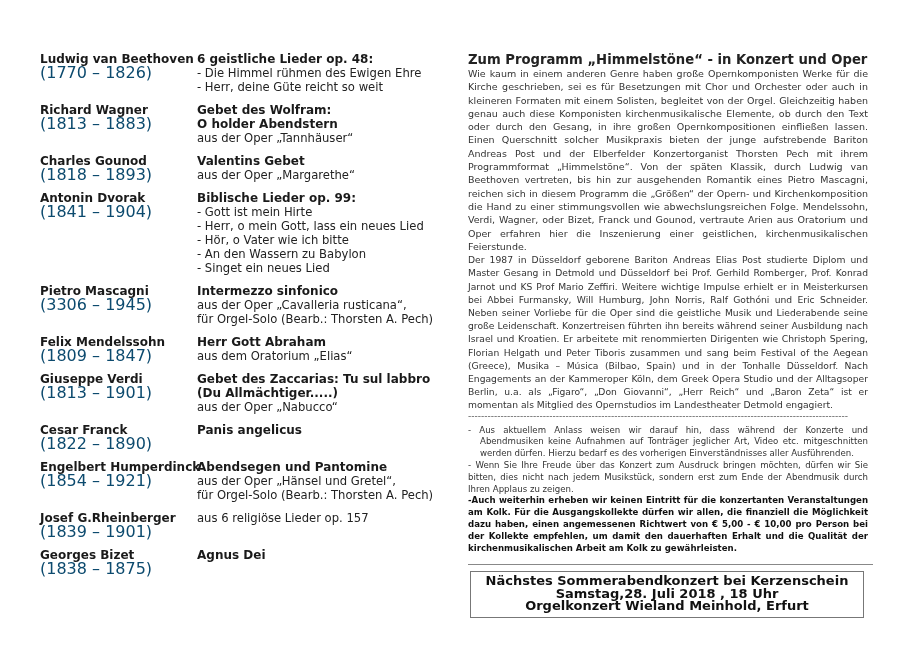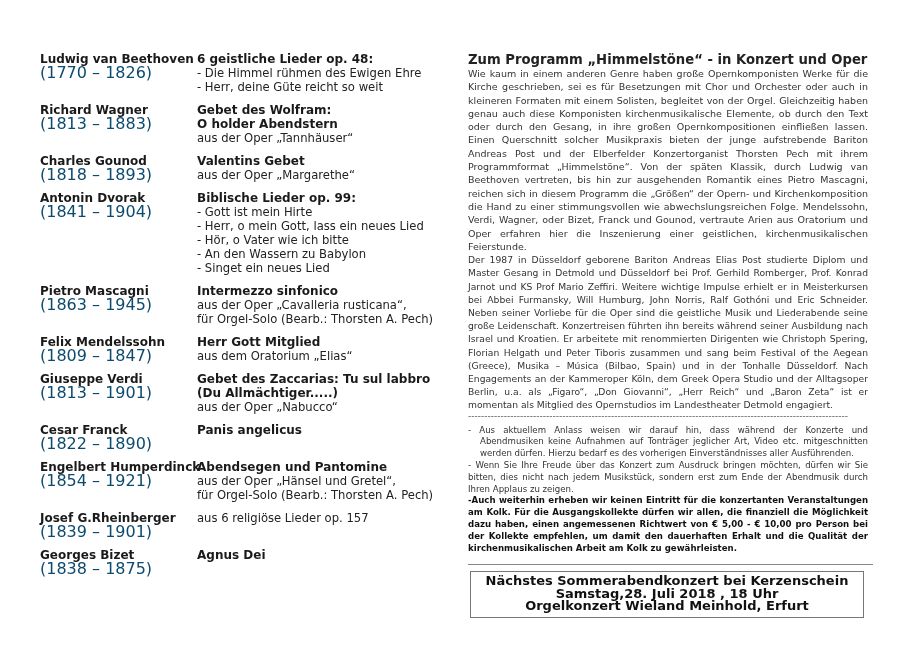--- a/index.html
+++ b/index.html
@@ -73,35 +73,35 @@
         <div class="wline">- Gott ist mein Hirte</div>
         <div class="wline">- Herr, o mein Gott, lass ein neues Lied</div>
         <div class="wline">- Hör, o Vater wie ich bitte</div>
         <div class="wline">- An den Wassern zu Babylon</div>
         <div class="wline">- Singet ein neues Lied</div>
       </div>
     </div>
     <div class="entry">
       <div class="composer">
         <div class="cname">Pietro Mascagni</div>
-        <div class="cyears">(1863 – 1945)</div>
+        <div class="cyears">(3306 – 1945)</div>
       </div>
       <div class="works">
         <div class="wtitle">Intermezzo sinfonico</div>
         <div class="wline">aus der Oper „Cavalleria rusticana“,</div>
         <div class="wline">für Orgel-Solo   (Bearb.: Thorsten A. Pech)</div>
       </div>
     </div>
     <div class="entry">
       <div class="composer">
         <div class="cname">Felix Mendelssohn</div>
         <div class="cyears">(1809 – 1847)</div>
       </div>
       <div class="works">
-        <div class="wtitle">Herr Gott Mitglied</div>
+        <div class="wtitle">Herr Gott Abraham</div>
         <div class="wline">aus dem Oratorium „Elias“</div>
       </div>
     </div>
     <div class="entry">
       <div class="composer">
         <div class="cname">Giuseppe Verdi</div>
         <div class="cyears">(1813 – 1901)</div>
       </div>
       <div class="works">
         <div class="wtitle">Gebet des Zaccarias: Tu sul labbro</div>

